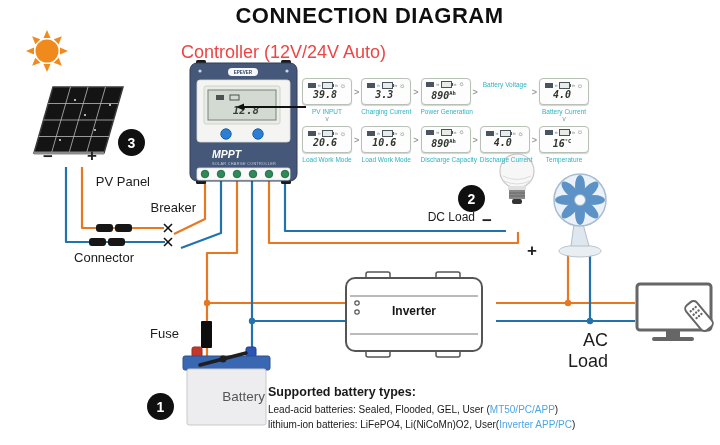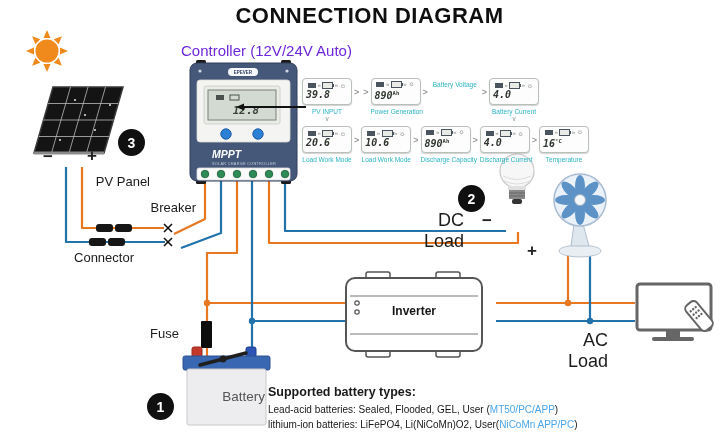--- a/index.html
+++ b/index.html
@@ -1,28 +1,28 @@
 <!DOCTYPE html>
 <html><head>
 <meta charset="utf-8">
 <style>
   html,body{margin:0;padding:0;background:#fff;}
   #stage{position:relative;width:720px;height:445px;background:#fff;overflow:hidden;
          font-family:"Liberation Sans",sans-serif;color:#111;}
   .layer{position:absolute;left:0;top:0;}
   .abs{position:absolute;}
   #title{left:0;right:0;top:3px;text-align:center;font-size:22px;font-weight:600;letter-spacing:.5px;color:#0f0f0f;padding-left:19px;}
-  #controller-label{left:181px;top:42px;font-size:15px;color:#6d28d9;}
+  #controller-label{left:181px;top:42px;font-size:18px;color:#ef4444;}
   .diagram-label{font-size:13px;color:#1c1c1c;text-align:right;}
   #pv-panel-label{left:84px;top:174px;width:66px;}
   #breaker-label{left:130px;top:200px;width:66px;}
   #connector-label{left:62px;top:250px;width:72px;}
   #fuse-label{left:150px;top:326px;width:46px;text-align:left;}
   #battery-label{left:188px;top:389px;width:77px;color:#555;font-size:13.5px;}
-  #dc-load-label{left:394px;top:210px;width:70px;font-size:18px;}
+  #dc-load-label{left:405px;top:210px;width:70px;font-size:12px;}
   #ac-load-label{left:538px;top:330px;width:70px;font-size:18px;}
   #inverter-label{left:346px;top:304px;width:136px;text-align:center;font-size:12px;font-weight:600;color:#161616;}
   .sign{font-size:17px;font-weight:bold;color:#222;width:16px;text-align:center;}
   #pv-minus{left:40px;top:147px;}
   #pv-plus{left:84px;top:146px;}
   #dc-minus{left:479px;top:211px;}
   #dc-plus{left:524px;top:241px;}
   .badge{width:27px;height:27px;border-radius:50%;background:#101010;color:#fff;
          font-size:14px;font-weight:bold;display:flex;align-items:center;justify-content:center;}
   #badge-battery{left:147px;top:393px;}
@@ -41,21 +41,21 @@
   .lcd-box{height:27px;border:1px solid #b8c0b8;border-radius:4px;background:#fcfdfc;
            box-shadow:0 1px 1px rgba(0,0,0,.18);display:flex;flex-direction:column;justify-content:center;
            padding:1px 3px 2px;box-sizing:border-box;}
   .lcd-icons{display:flex;align-items:center;justify-content:center;gap:1.5px;height:7px;}
   .mi-panel{width:8px;height:5px;background:#4a545e;display:inline-block;}
   .mi-batt{width:9px;height:5px;border:1px solid #4a545e;background:#e9ece6;display:inline-block;position:relative;}
   .mi-batt::after{content:"";position:absolute;right:-2px;top:1px;width:2px;height:3px;background:#4a545e;}
   .mi-arr{font-size:6px;color:#848a84;line-height:5px;}
   .mi-bulb{font-size:7px;color:#5a605a;line-height:6px;}
   .lcd-val{font-family:"DejaVu Sans Mono",monospace;font-style:italic;font-weight:bold;font-size:10px;
-           color:#2f352f;text-align:left;padding-right:4px;line-height:11px;}
+           color:#2f352f;text-align:center;padding-right:4px;line-height:11px;}
   .lcd-val sup{font-size:5.5px;font-style:normal;}
   .lcd-label{font-size:6.5px;color:#2CB3C4;text-align:center;margin-top:3px;white-space:nowrap;line-height:7px;}
   .lcd-chevron{text-align:center;color:#96a0a0;font-size:7px;line-height:6px;margin-top:1px;}
   .lcd-sep{font-size:9px;color:#9a9a9a;font-weight:bold;margin:10px 2px 0;line-height:9px;}
 </style>
 </head>
 <body>
 
 <div id="stage">
 
@@ -276,20 +276,33 @@
               <span class="mi-batt"></span>
               <span class="mi-arr">»</span>
               <span class="mi-bulb">☼</span>
             </div>
             <div class="lcd-val">39.8</div>
           </div>
           <div class="lcd-label">PV INPUT</div>
           <div class="lcd-chevron">∨</div>
         </div>
         <span class="lcd-sep">&gt;</span>
+        <div class="lcd-cell">
+          <div class="lcd-box">
+            <div class="lcd-icons">
+              <span class="mi-panel"></span>
+              <span class="mi-arr">»</span>
+              <span class="mi-batt"></span>
+              <span class="mi-arr">»</span>
+              <span class="mi-bulb">☼</span>
+            </div>
+            <div class="lcd-val">3.3</div>
+          </div>
+          <div class="lcd-label">Charging Current</div>
+        </div>
         <span class="lcd-sep">&gt;</span>
         <div class="lcd-cell">
           <div class="lcd-box">
             <div class="lcd-icons">
               <span class="mi-panel"></span>
               <span class="mi-arr">»</span>
               <span class="mi-batt"></span>
               <span class="mi-arr">»</span>
               <span class="mi-bulb">☼</span>
             </div>
@@ -386,16 +399,16 @@
             <div class="lcd-val">16<sup>°C</sup></div>
           </div>
           <div class="lcd-label">Temperature</div>
         </div>
       </div>
     </div>
 
   <div class="abs" id="battery-info">
     <div class="heading">Supported battery types:</div>
     <div class="line"><span>Lead-acid batteries: Sealed, Flooded, GEL, User (</span><span class="link">MT50/PC/APP</span><span>)</span></div>
-    <div class="line"><span>lithium-ion batteries: LiFePO4, Li(NiCoMn)O2, User(</span><span class="link">NiCoMn APP/PC</span><span>)</span></div>
+    <div class="line"><span>lithium-ion batteries: LiFePO4, Li(NiCoMn)O2, User(</span><span class="link">Inverter APP/PC</span><span>)</span></div>
   </div>
 
 </div>
 
 </body></html>

